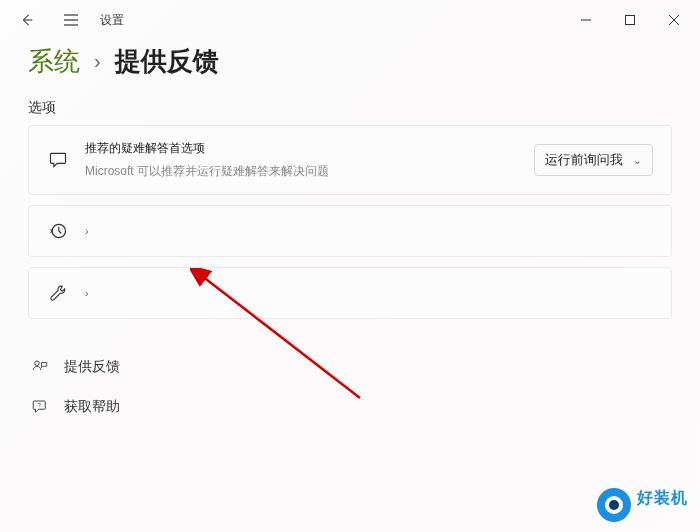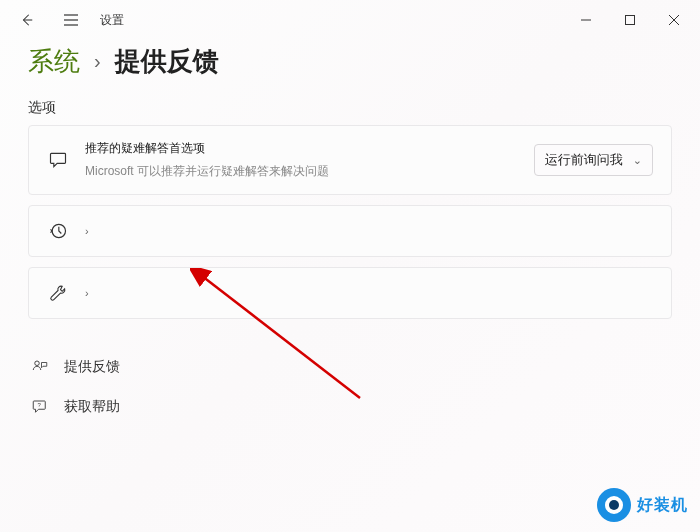--- a/index.html
+++ b/index.html
@@ -85,21 +85,20 @@
     top: 268px;
     width: 180px;
     height: 140px;
     pointer-events: none;
   }
   .watermark {
     position: absolute;
     right: 12px;
     bottom: 10px;
     display: flex;
-    align-items: center;
     gap: 6px;
   }
   .wm-eye {
     width: 34px; height: 34px; border-radius: 50%;
     background: #1a8fe3;
     display:flex; align-items:center; justify-content:center;
   }
   .wm-eye-inner {
     width: 18px; height: 18px; border-radius: 50%;
     background: #fff;

